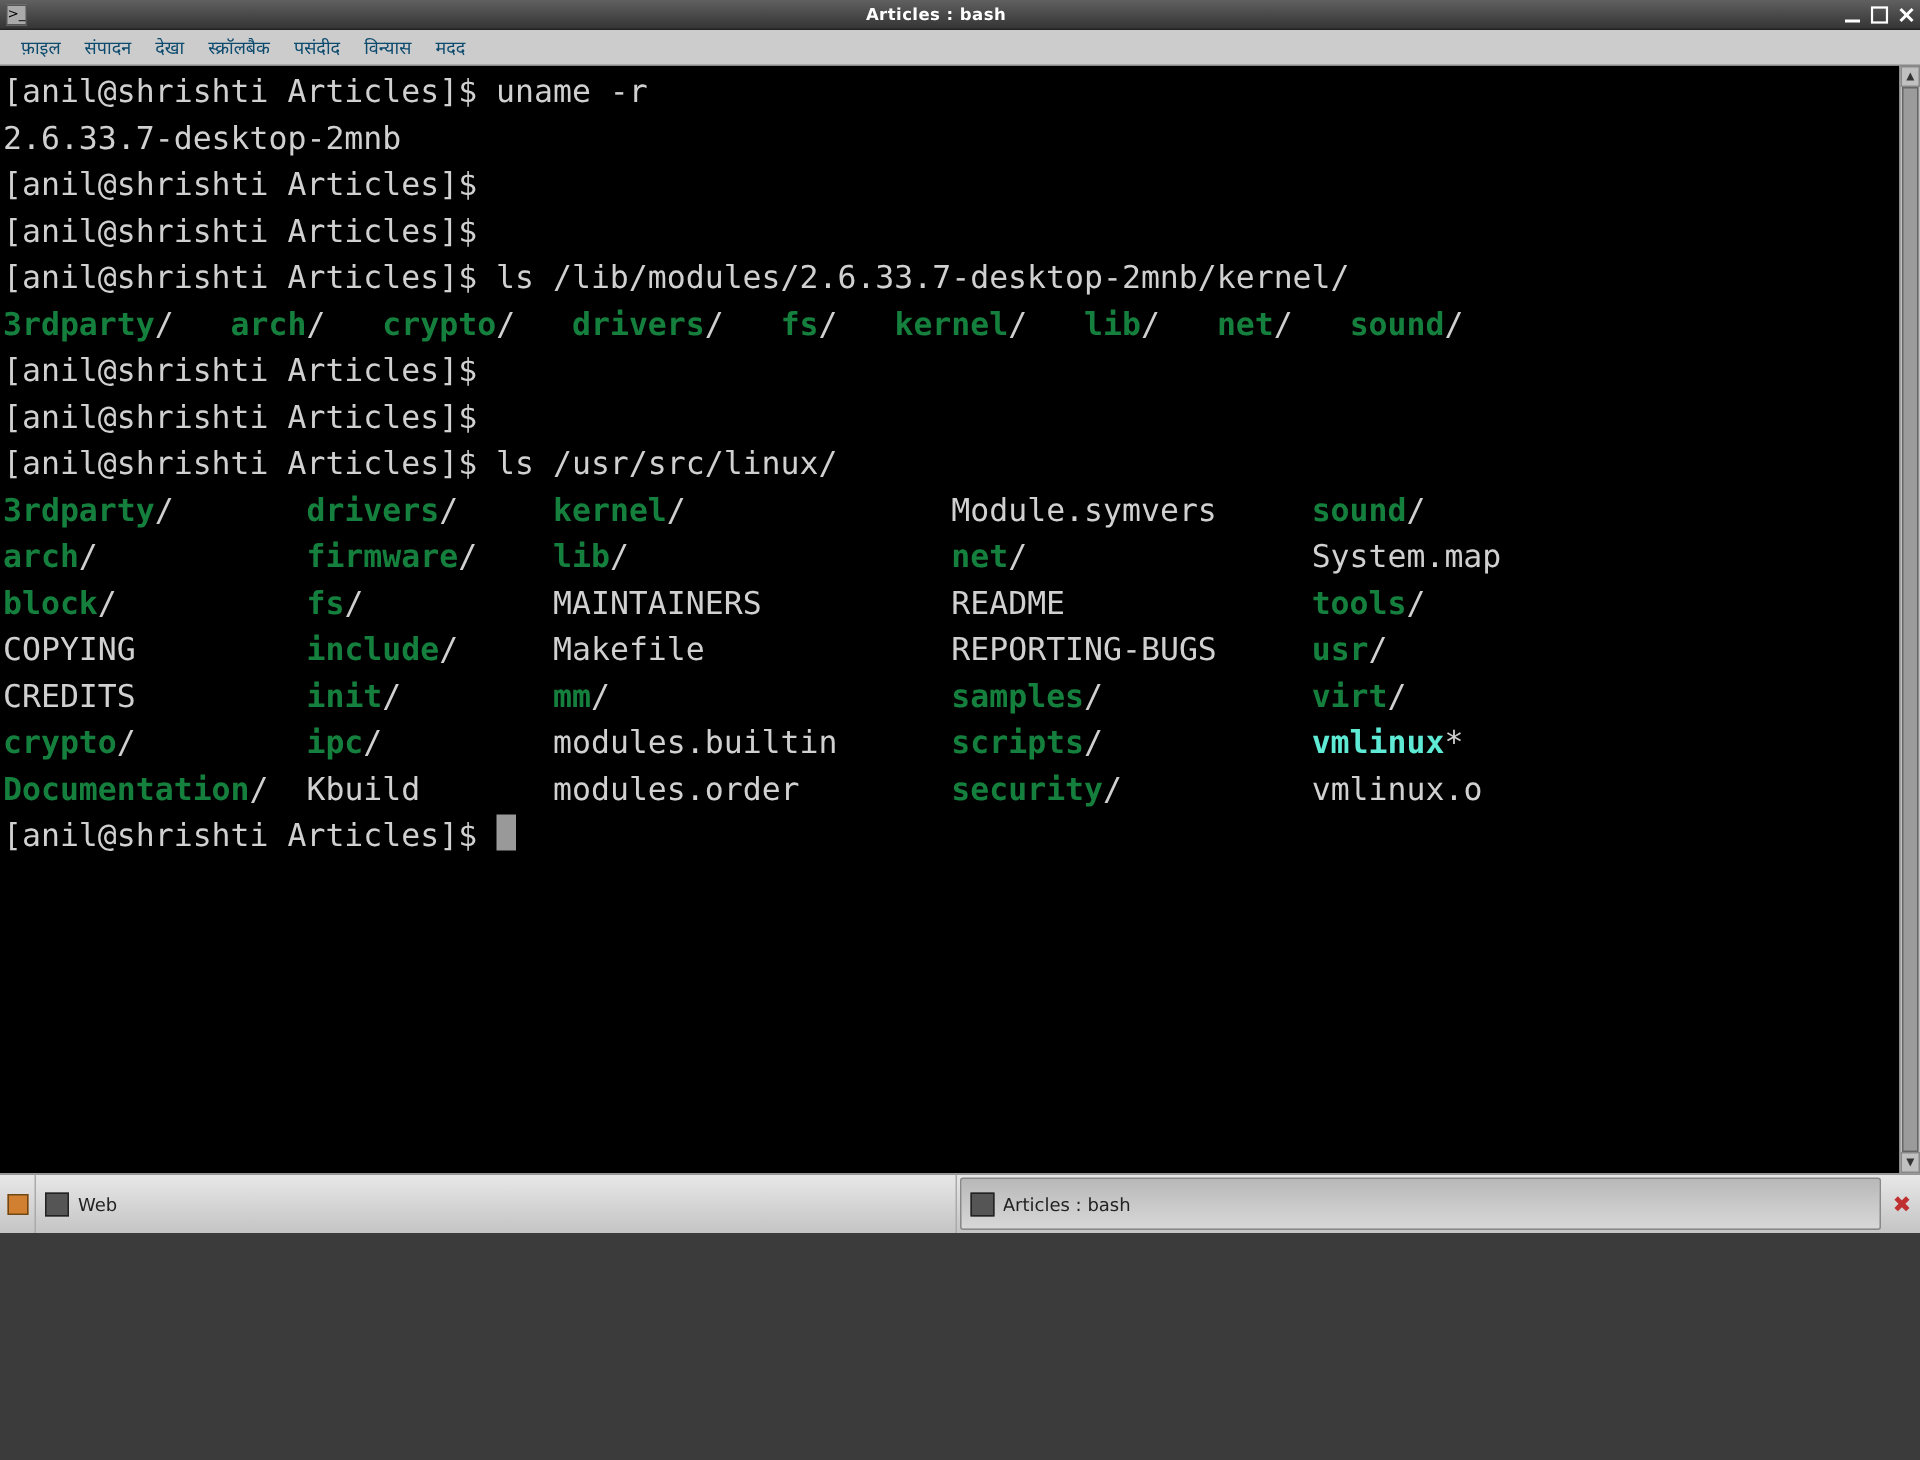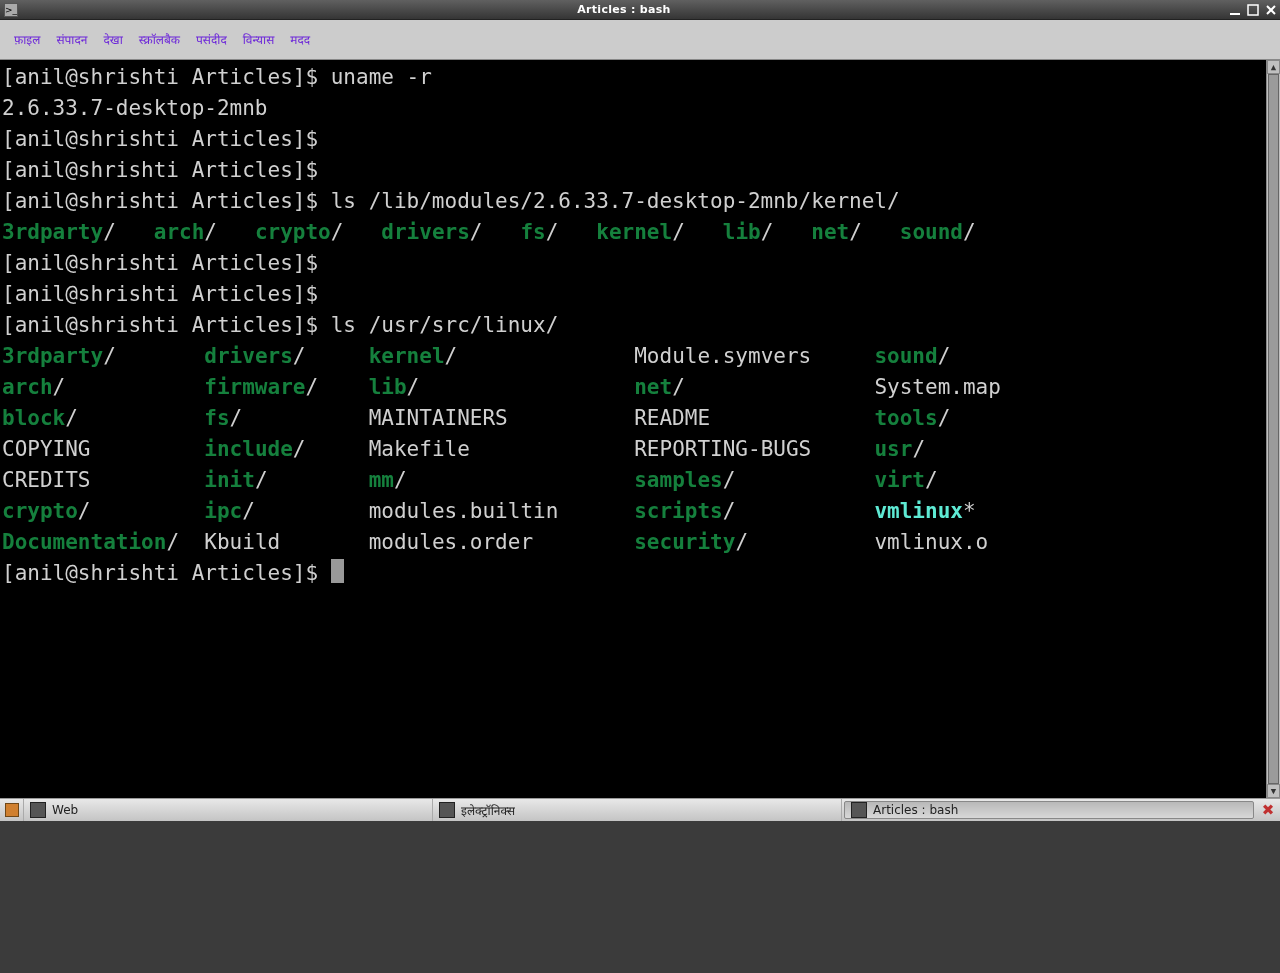--- a/index.html
+++ b/index.html
@@ -33,28 +33,28 @@
 .titlebar .winbtn{
   width:18px;height:16px;
   color:#fff;
   display:flex;align-items:center;justify-content:center;
   font-size:12px;
   font-weight:bold;
   cursor:pointer;
 }
 
 .menubar{
-  height:40px;
+  height:24px;
   background:#cccccc;
   border-bottom:1px solid #888;
   display:flex;
   align-items:center;
   font-family:"DejaVu Sans",sans-serif;
   font-size:12px;
-  color:#6d28d9;
+  color:#0c4a6e;
   padding-left:6px;
 }
 .menubar .item{
   padding:3px 8px;
   cursor:pointer;
 }
 
 .termwrap{
   position:relative;
   height:738px;
@@ -95,21 +95,21 @@
 }
 .scrollbar .track{position:absolute;top:14px;bottom:14px;left:0;right:0;}
 .scrollbar .thumb{
   position:absolute; left:1px; right:1px;
   background:#9b9b9b;
   border:1px solid #666;
 }
 .scrollbar .dn{position:absolute;bottom:0;left:0;right:0;}
 
 .panel{
-  height:23px;
+  height:40px;
   background:linear-gradient(to bottom,#e8e8e8,#c4c4c4);
   border-top:1px solid #999;
   display:flex;
   align-items:stretch;
   font-family:"DejaVu Sans",sans-serif;
   font-size:12px;
 }
 .panel .show-desktop{
   width:24px;
   display:flex;align-items:center;justify-content:center;
@@ -203,23 +203,19 @@
 
 <div class="panel">
   <div class="show-desktop">
     <div class="ico"></div>
   </div>
   <div id="tasks" style="display:flex;flex:1;min-width:0;">
       <div class="task">
         <div class="ico"></div>
         <div class="lbl">Web</div>
       </div>
-      <div class="task">
-        <div class="ico"></div>
-        <div class="lbl">इलेक्ट्रॉनिक्स</div>
-      </div>
       <div class="task active">
         <div class="ico"></div>
         <div class="lbl">Articles : bash</div>
       </div>
     </div>
   <div class="close">✖</div>
 </div>
 
 </body></html>

